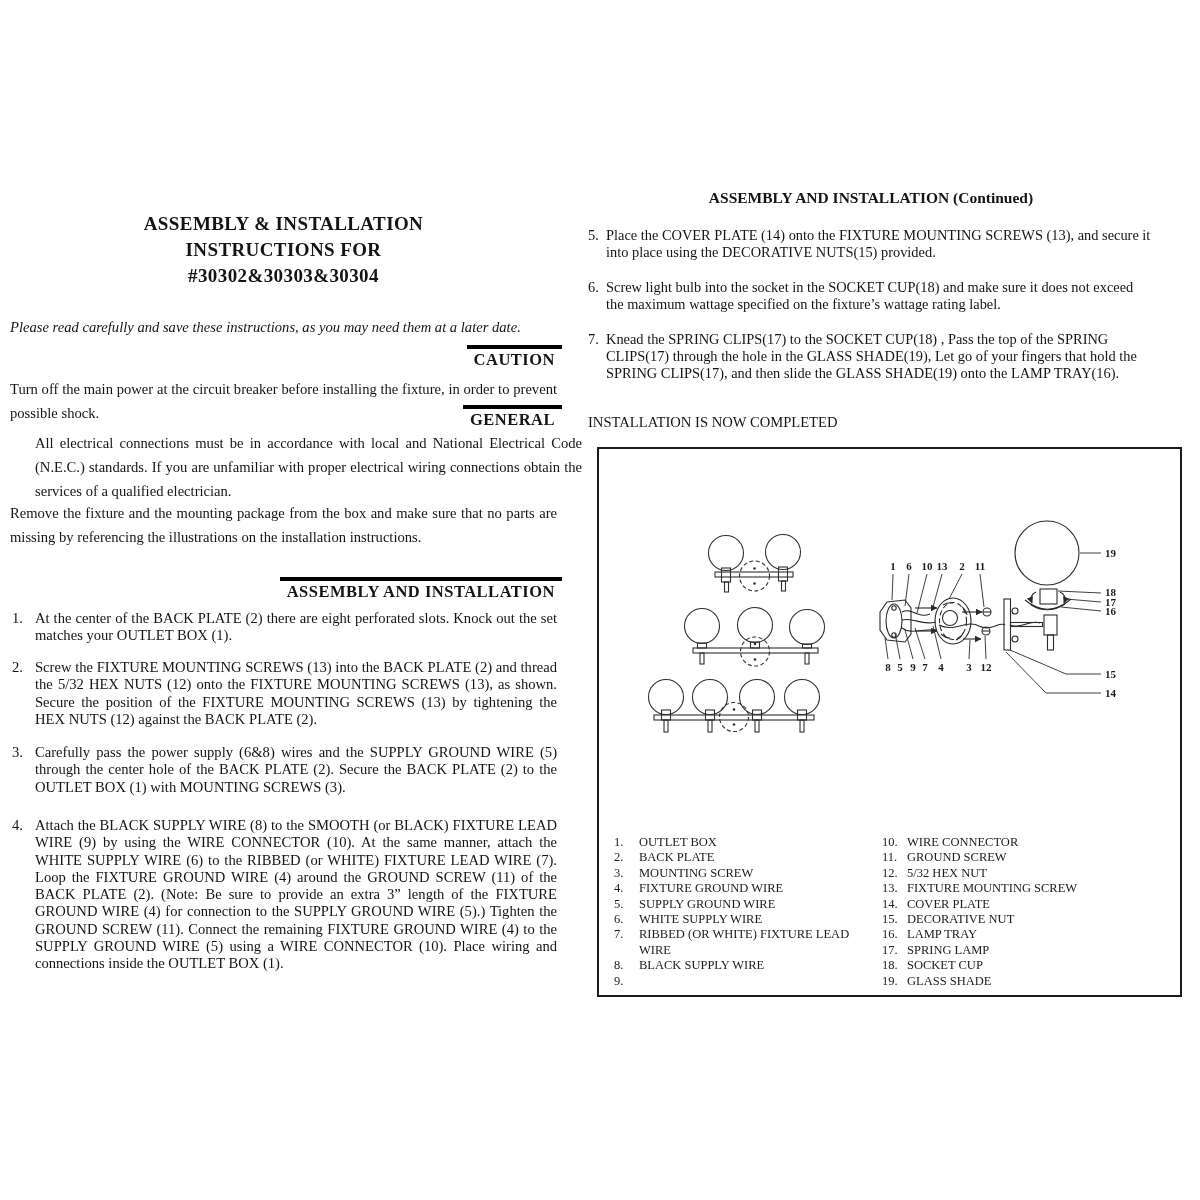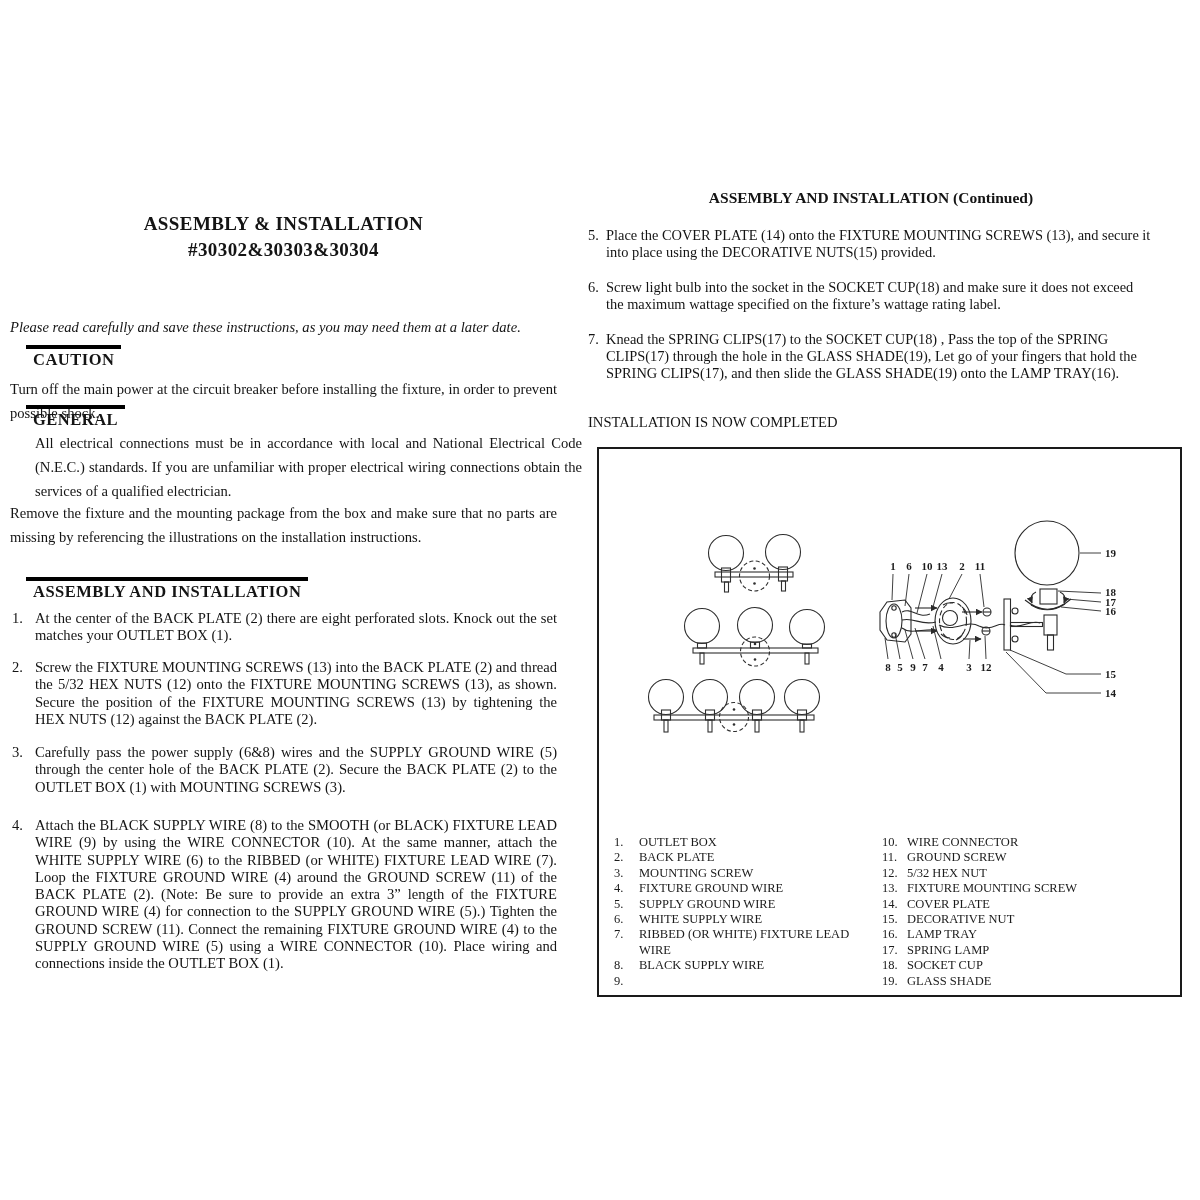--- a/index.html
+++ b/index.html
@@ -5,21 +5,21 @@
   html,body{margin:0;padding:0;background:#fff;}
   body{width:1200px;height:1200px;font-family:"Liberation Serif",serif;color:#141414;}
   .page{position:relative;width:1200px;height:1200px;background:#ffffff;overflow:hidden;}
   p{margin:0;}
 
   
   .lcol{position:absolute;left:10px;top:0;width:547px;height:988px;}
   .doc-title{position:absolute;top:211px;left:0;width:100%;text-align:center;font-weight:bold;
              font-size:19px;line-height:26px;letter-spacing:.4px;}
   .intro{position:absolute;top:318px;left:0;width:100%;font-style:italic;font-size:14.6px;line-height:18.5px;}
-  .barhead{position:absolute;left:16px;width:100%;text-align:left;font-family:Liberation Serif, serif;}
+  .barhead{position:absolute;left:5px;width:100%;text-align:right;font-family:Liberation Serif, serif;}
   .barhead span{display:inline-block;border-top:4px solid #000;padding:1px 7px 0 7px;
                 font-weight:bold;font-size:16.5px;letter-spacing:.5px;}
   .body-par{position:absolute;left:0;width:100%;font-size:14.6px;line-height:24px;text-align:justify;}
   .step{position:absolute;left:0;width:100%;font-size:14.6px;line-height:17.3px;text-align:justify;
         padding-left:25px;box-sizing:border-box;}
   .step .n{position:absolute;left:2px;top:0;}
 
   
   .rcol{position:absolute;left:588px;top:0;width:566px;height:440px;}
   .rtitle{position:absolute;top:189px;left:0;width:100%;text-align:center;font-weight:bold;font-size:15.5px;}
@@ -42,20 +42,21 @@
   svg text{font-family:"Liberation Serif",serif;font-weight:bold;font-size:11px;fill:#1b1b1b;}
 </style>
 </head>
 <body>
 
 <div class="page">
 
   <div class="lcol">
     <div class="doc-title">
       <div>ASSEMBLY &amp; INSTALLATION</div>
+      <div>INSTRUCTIONS FOR</div>
       <div>#30302&amp;30303&amp;30304</div>
     </div>
 
     <p class="intro">Please read carefully and save these instructions, as you may need them at a later date.</p>
 
     <div class="barhead" style="top:345px;">
       <span>CAUTION</span>
     </div>
     <p class="body-par" style="top:377px;">Turn off the main power at the circuit breaker before installing the fixture, in order to prevent possible shock.</p>
 

